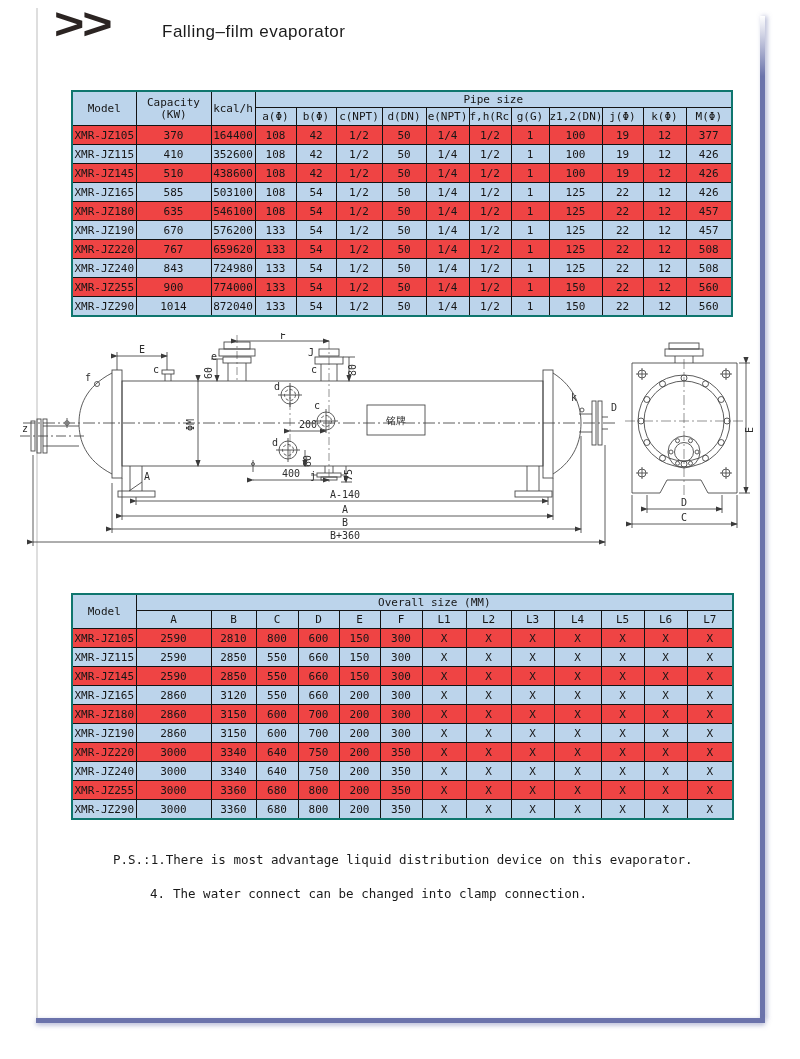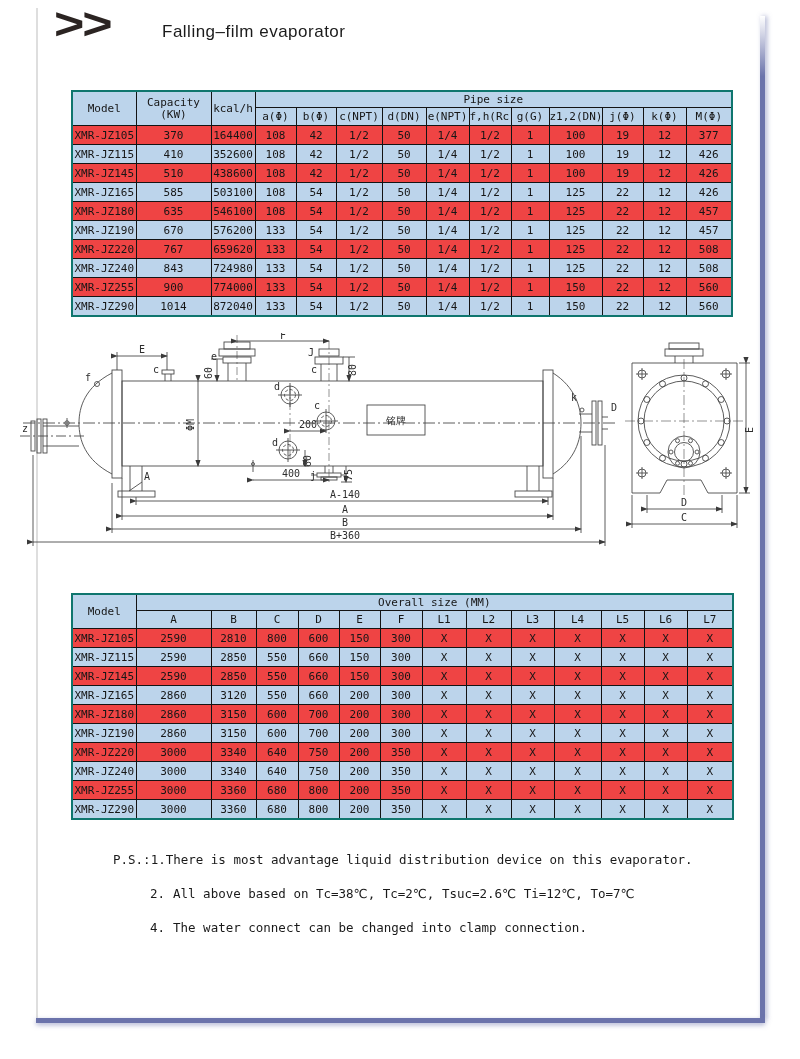--- a/index.html
+++ b/index.html
@@ -664,17 +664,16 @@
           <td>X</td>
           <td>X</td>
           <td>X</td>
           <td>X</td>
         </tr>
       </tbody>
   </table>
 
   <div class="notes">
     <p class="note-line"><span class="pfx">P.S.:1.</span><span>There is most advantage liquid distribution device on this evaporator.</span></p>
-    <p class="note-line cont"><span class="pfx">2.</span><span>All above based on Tc=38℃, Tc=2℃, Tsuc=2.6℃ Ti=12℃, To=7℃</span></p>
     <p class="note-line cont"><span class="pfx">4.</span><span>The water connect can be changed into clamp connection.</span></p>
   </div>
 
 </div>
 
 </body></html>

